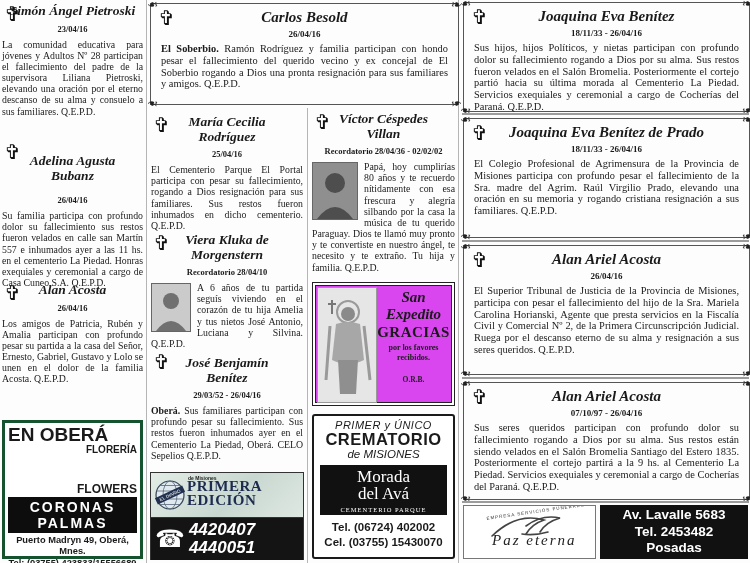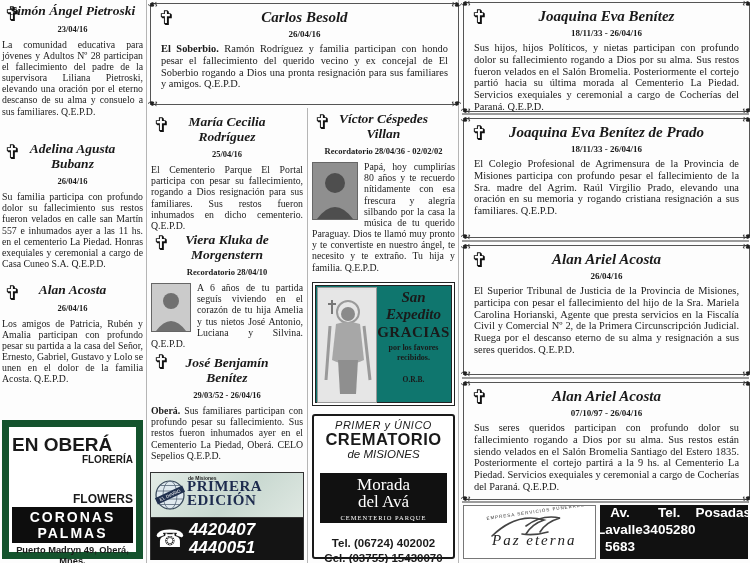--- a/index.html
+++ b/index.html
@@ -30,22 +30,22 @@
   .orn.tl{left:-4px;top:-6px;transform:scaleX(-1);}
   .orn.tr{right:-4px;top:-6px;}
   .orn.bl{left:-4px;bottom:-6px;transform:scale(-1,-1);}
   .orn.br{right:-4px;bottom:-6px;transform:scaleY(-1);}
 
   .photo{float:left;margin:1px 6px 1px 0;border:1px solid #666;background:#cfcfcf;
          display:block;}
 
   
   .ad-araki{position:absolute;left:2px;top:420px;width:141px;height:139px;
-            border:7px solid #14532d;background:#fff;
-            font-family:"Liberation Sans",sans-serif;padding:8px 3px;box-sizing:border-box;}
+            border:3px solid #14532d;background:#fff;
+            font-family:"Liberation Sans",sans-serif;padding:2px 3px;box-sizing:border-box;}
   .araki-loc{font-size:19px;font-weight:bold;letter-spacing:0;line-height:1;}
   .araki-cat{font-size:10px;font-weight:bold;text-align:right;line-height:1;margin-top:1px;}
   .araki-row{display:flex;align-items:center;gap:2px;margin-top:1px;}
   .araki-brand{font-size:25px;font-weight:bold;letter-spacing:-1px;line-height:.95;
                transform:scaleY(1.15);transform-origin:left center;}
   .araki-sub{font-size:12px;font-weight:bold;text-align:right;line-height:1;margin-top:28px;}
   .araki-black{background:#0d0d0d;color:#fff;text-align:center;font-weight:bold;
                font-size:14px;line-height:1.15;letter-spacing:2px;margin:2px 0;padding:2px 0;}
   .araki-addr,.araki-tel{font-size:9.3px;font-weight:bold;text-align:center;line-height:1.2;}
 
@@ -59,72 +59,72 @@
             font-weight:bold;font-size:15px;line-height:.95;letter-spacing:.5px;}
   .pe-region{position:absolute;left:37px;top:2px;font-size:5px;font-weight:bold;color:#222;}
   .pe-bottom{height:42px;background:#141414;color:#fff;display:flex;align-items:center;
              padding:0 4px;gap:4px;}
   .pe-phone-icon{font-size:24px;line-height:1;}
   .pe-nums{font-size:17px;font-weight:bold;font-style:italic;line-height:1.05;text-align:center;}
 
   
   .ad-sanexp{position:absolute;left:312px;top:282px;width:143px;height:124px;
              border:1px solid #222;box-shadow:inset 0 0 0 2px #fff, inset 0 0 0 3px #222;
-             box-sizing:border-box;display:flex;background:#0f766e;padding:4px;}
+             box-sizing:border-box;display:flex;background:#d946ef;padding:4px;}
   .se-img{width:58px;height:100%;background:#e3e3e3;border:1px solid #999;flex:none;}
   .se-right{flex:1;text-align:center;padding-top:2px;}
   .se-title{font-style:italic;font-size:15px;line-height:1.15;font-weight:bold;
             font-family:"Liberation Serif",serif;}
   .se-thanks{font-weight:bold;font-size:15px;margin-top:0;letter-spacing:.5px;}
   .se-sub{font-weight:bold;font-size:8px;line-height:1.25;margin-top:2px;}
   .se-orb{font-weight:bold;font-size:7.5px;margin-top:12px;}
 
   
   .ad-crema{position:absolute;left:312px;top:414px;width:143px;height:145px;
             border:2px solid #1a1a1a;border-radius:3px;box-sizing:border-box;background:#fff;
             font-family:"Liberation Sans",sans-serif;text-align:center;padding:3px 4px;}
   .cr-l1{font-style:italic;font-size:11px;letter-spacing:.5px;}
   .cr-l2{font-weight:bold;font-size:16.5px;letter-spacing:.5px;line-height:1.05;}
   .cr-l3{font-style:italic;font-size:11.5px;}
-  .cr-black{background:#111;color:#fff;margin:13px 2px;padding:3px 0 2px;}
+  .cr-black{background:#111;color:#fff;margin:5px 2px;padding:3px 0 2px;}
   .cr-brand{font-family:"Liberation Serif",serif;font-size:17px;line-height:1;}
   .cr-sub{font-family:"Liberation Serif",serif;font-size:6.5px;letter-spacing:1px;margin-top:4px;}
   .cr-tel{font-weight:bold;font-size:11.5px;line-height:1.25;}
 
   
   .ad-paz-left{position:absolute;left:463px;top:505px;width:133px;height:54px;
                border:1px solid #777;background:#fff;box-sizing:border-box;overflow:hidden;}
   .pz-arc{position:absolute;left:22px;top:3px;font-size:4.5px;letter-spacing:1px;color:#333;
           transform:rotate(-8deg);font-family:"Liberation Sans",sans-serif;}
   .pz-brand{position:absolute;left:28px;top:26px;font-style:italic;font-size:15px;color:#222;
             font-family:"Liberation Serif",serif;letter-spacing:2px;}
   .ad-paz-right{position:absolute;left:600px;top:505px;width:148px;height:54px;background:#111;
                 color:#fff;font-family:"Liberation Sans",sans-serif;font-weight:bold;
-                font-size:13.5px;text-align:center;display:flex;flex-direction:row;
+                font-size:13.5px;text-align:center;display:flex;flex-direction:column;
                 justify-content:center;line-height:1.25;box-sizing:border-box;}
 </style>
 </head>
 <body>
 
 <div class="page">
 
   <div class="vrule" style="left:146px;top:0;bottom:0;"></div>
   <div class="vrule" style="left:307px;top:108px;bottom:0;"></div>
   <div class="vrule" style="left:458px;top:0;bottom:0;"></div>
 
   <div class="obit" style="left:2px;top:4px;width:141px;">
     <span class="cross">✞</span>
     <h3 class="obit-title">Simón Ángel Pietroski</h3>
     <div class="obit-date">23/04/16</div>
     <p class="obit-body">La comunidad educativa para jóvenes y Adultos Nº 28 participan el fallecimiento del padre de la supervisora Liliana Pietroski, elevando una oración por el eterno descanso de su alma y consuelo a sus familiares. Q.E.P.D.</p>
   </div>
 
   <div class="obit" style="left:2px;top:142px;width:141px;">
     <span class="cross">✞</span>
-    <h3 class="obit-title" style="max-width:110px;margin:0 auto;">Adelina Agusta Bubanz</h3>
+    <h3 class="obit-title" style="max-width:110px;margin:12px auto;">Adelina Agusta Bubanz</h3>
     <div class="obit-date">26/04/16</div>
     <p class="obit-body">Su familia participa con profundo dolor su fallecimiento sus restos fueron velados en calle san Martín 557 e inhumados ayer a las 11 hs. en el cementerio La Piedad. Honras exequiales y ceremonial a cargo de Casa Cuneo S.A. Q.E.P.D.</p>
   </div>
 
   <div class="obit" style="left:2px;top:283px;width:141px;">
     <span class="cross">✞</span>
     <h3 class="obit-title narrow">Alan Acosta</h3>
     <div class="obit-date">26/04/16</div>
     <p class="obit-body">Los amigos de Patricia, Rubén y Amalia participan con profundo pesar su partida a la casa del Señor, Ernesto, Gabriel, Gustavo y Lolo se unen en el dolor de la familia Acosta. Q.E.P.D.</p>
   </div>
@@ -304,17 +304,17 @@
 
   <div class="ad-paz-left">
     <div class="pz-arc">EMPRESA SERVICIOS FUNEBRES</div>
     <svg width="90" height="34" viewBox="0 0 90 34" style="position:absolute;left:18px;top:4px;">
       <path d="M10 26 Q35 2 62 10 Q50 14 44 24 M44 16 Q60 4 78 8 Q64 12 58 22 M40 24 Q52 26 66 22" fill="none" stroke="#444" stroke-width="1.6" stroke-linecap="round"></path>
     </svg>
     <div class="pz-brand">Paz eterna</div>
   </div>
   <div class="ad-paz-right">
     <div>Av. Lavalle 5683</div>
-    <div>Tel. 3405280</div>
+    <div>Tel. 2453482</div>
     <div>Posadas</div>
   </div>
 
 </div>
 
 </body></html>

